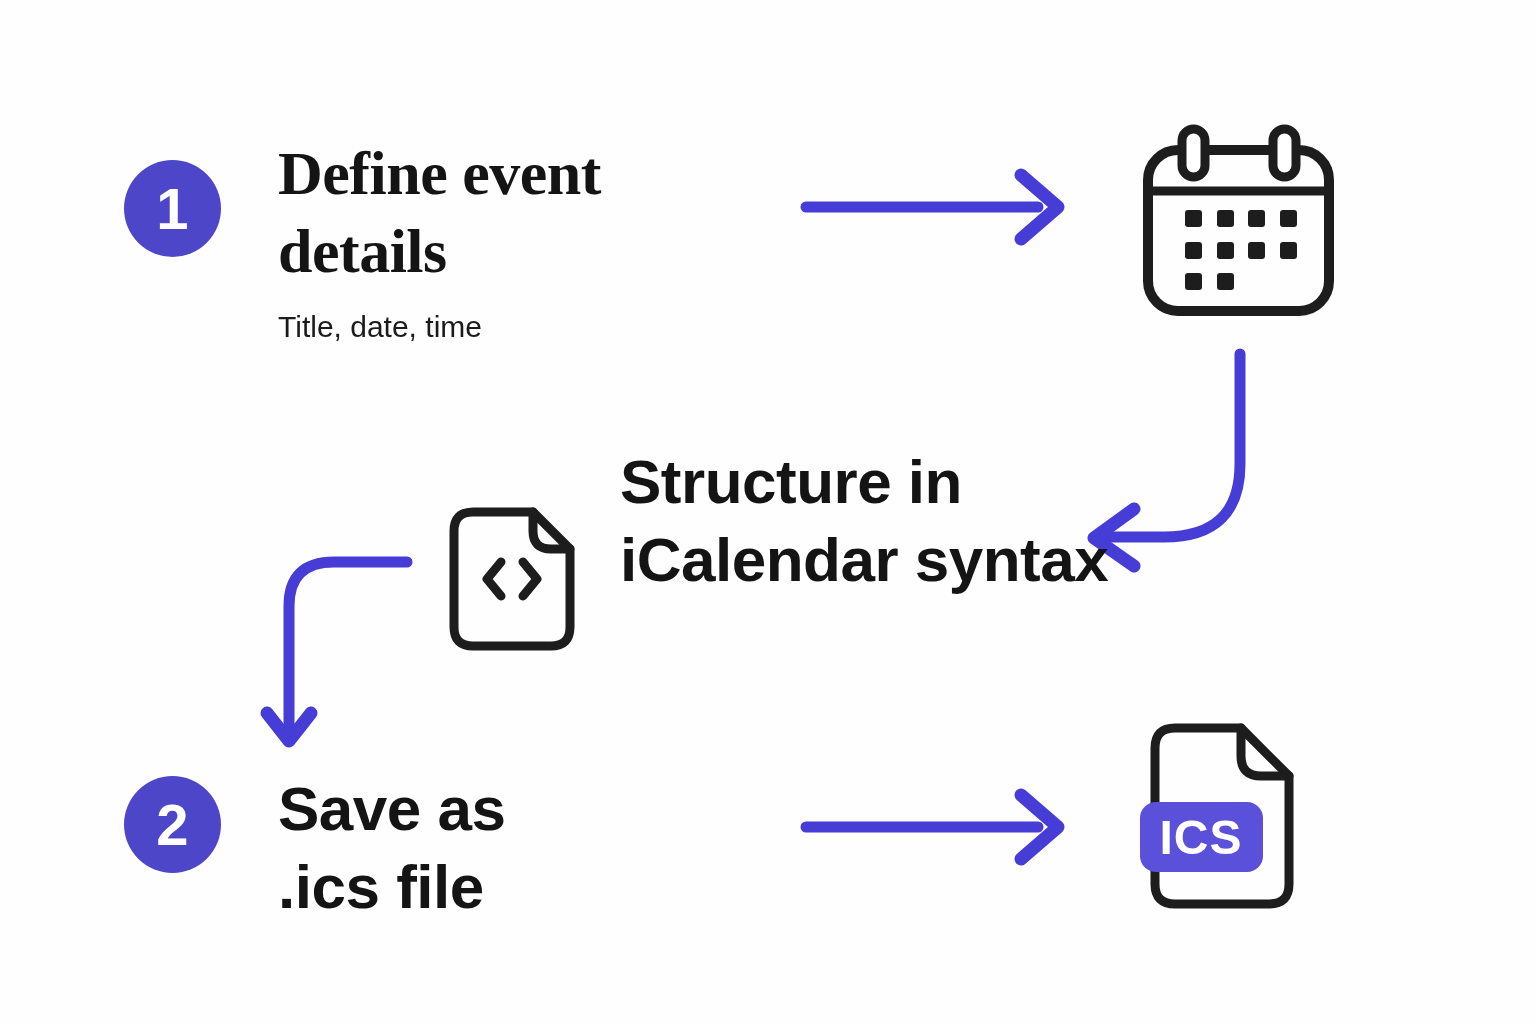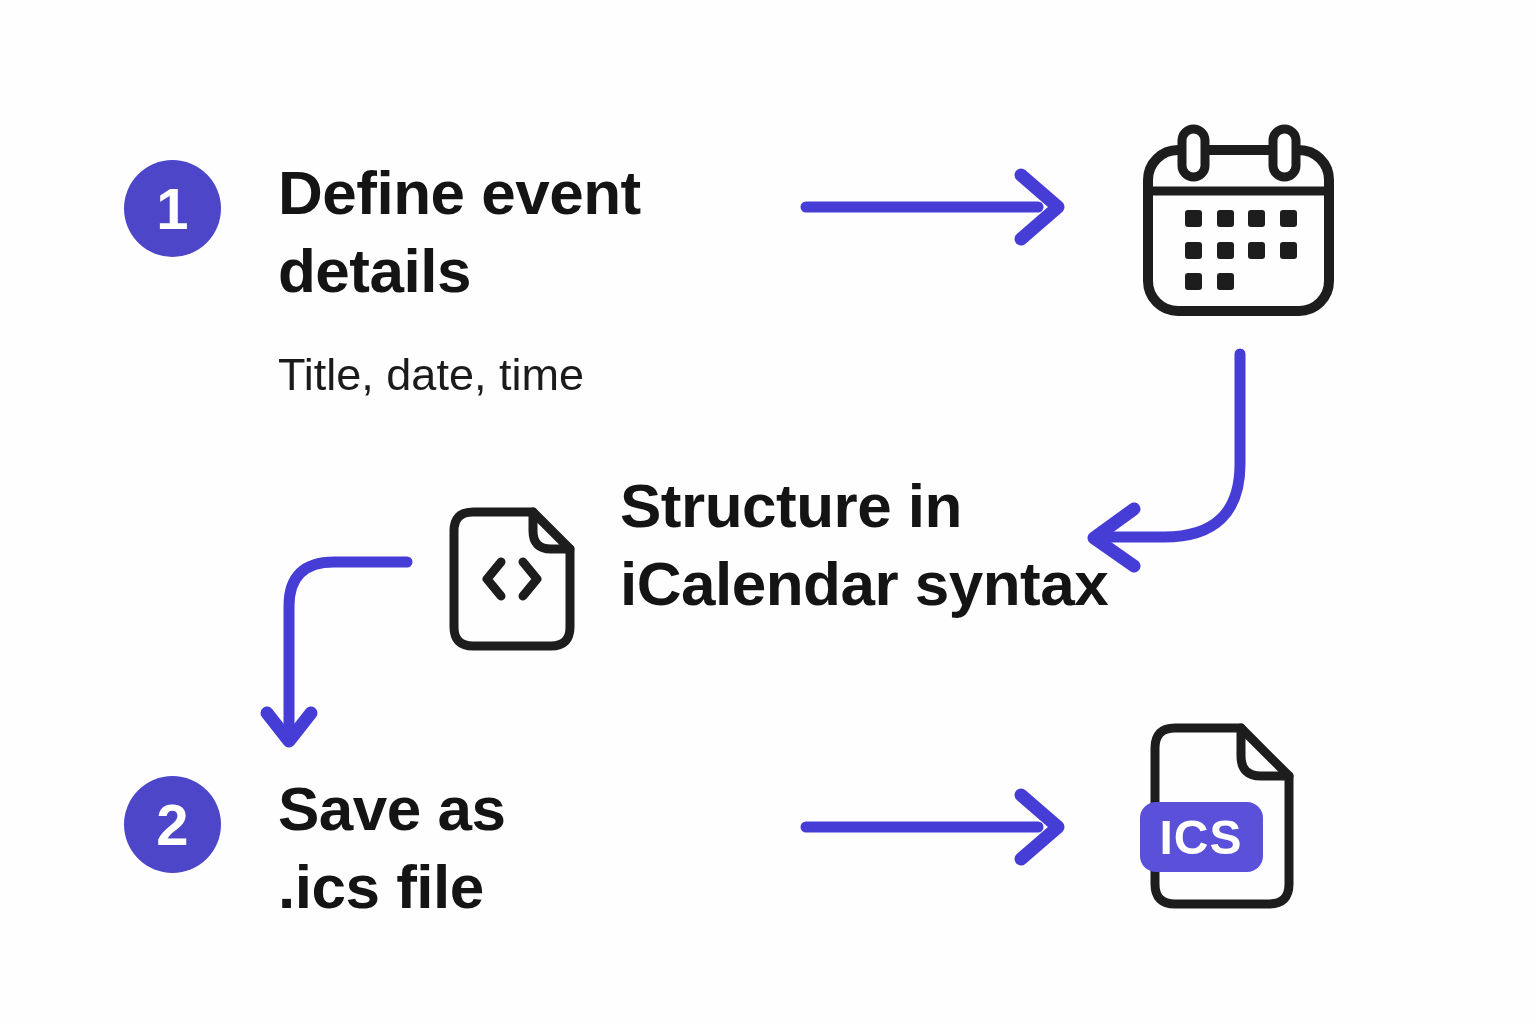--- a/index.html
+++ b/index.html
@@ -21,21 +21,21 @@
     width:97px;height:97px;border-radius:50%;
     background:var(--accent);
     display:flex;align-items:center;justify-content:center;
     color:#ffffff;font-size:58px;font-weight:700;
   }
   .step-title{
     font-size:62px;font-weight:700;line-height:1.26;
     letter-spacing:-0.5px;color:var(--ink);
   }
   .step-subtitle{
-    font-size:45px;font-weight:400;color:#1b1b1b;margin-top:39px;
+    font-size:30px;font-weight:400;color:#1b1b1b;
   }
   .code-block{
     font-family:"Liberation Mono","DejaVu Sans Mono",monospace;
     font-size:44px;line-height:1.45;color:#161616;
     white-space:pre;letter-spacing:-1px;
   }
 
   .arrow-stroke{stroke:var(--arrow);fill:none;stroke-linecap:round;stroke-linejoin:round;}
   .icon-stroke{stroke:var(--stroke);fill:none;stroke-linecap:round;stroke-linejoin:round;}
   .icon-fill{fill:var(--stroke);}
@@ -64,21 +64,21 @@
     <g>
       <path class="arrow-stroke" d="M806 827 H1038" stroke-width="11"></path>
       <path class="arrow-stroke" d="M1021 795 L1058 827 L1021 859" stroke-width="13"></path>
     </g>
   </svg>
 
   <div class="abs step-circle" style="left:124px;top:160px;">
     <span>1</span>
   </div>
 
-  <div class="abs step-title" style="left:278px;top:154px;width:470px;">Define event details</div>
+  <div class="abs step-title" style="left:278px;top:134px;width:470px;font-family:Liberation Serif, serif;">Define event details</div>
 
   <div class="abs step-subtitle" style="left:278px;top:310px;">Title, date, time</div>
 
   <svg class="abs" style="left:1140px;top:122px;" width="196" height="196" viewBox="0 0 196 196">
     <rect class="icon-stroke" x="8" y="28" width="181" height="161" rx="30" stroke-width="10"></rect>
     <line class="icon-stroke" x1="8" y1="69" x2="189" y2="69" stroke-width="9"></line>
     <rect class="ring" x="42" y="7" width="23" height="48" rx="11.5" stroke-width="9"></rect>
     <rect class="ring" x="133" y="7" width="23" height="48" rx="11.5" stroke-width="9"></rect>
     <g class="icon-fill">
       <rect x="45" y="88" width="17" height="17" rx="3"></rect>
@@ -94,21 +94,21 @@
     </g>
   </svg>
 
   <svg class="abs" style="left:445px;top:505px;" width="134" height="148" viewBox="0 0 134 148">
     <path class="icon-stroke" stroke-width="9" d="M88 7 H28 Q9 7 9 26 V122 Q9 141 28 141 H106 Q125 141 125 122 V44 Z"></path>
     <path class="icon-stroke" stroke-width="9" d="M88 7 V26 Q88 44 106 44 H125"></path>
     <path class="icon-stroke" stroke-width="9" d="M56 57 L42 74 L56 91"></path>
     <path class="icon-stroke" stroke-width="9" d="M78 57 L92 74 L78 91"></path>
   </svg>
 
-  <div class="abs step-title" style="left:620px;top:467px;width:600px;">Structure in iCalendar syntax</div>
+  <div class="abs step-title" style="left:620px;top:443px;width:600px;">Structure in iCalendar syntax</div>
 
   <div class="abs code-block" style="left:620px;top:626px;">
   </div>
 
   <div class="abs step-circle" style="left:124px;top:776px;">
     <span>2</span>
   </div>
 
   <div class="abs step-title" style="left:278px;top:770px;width:290px;">Save as .ics file</div>
 

